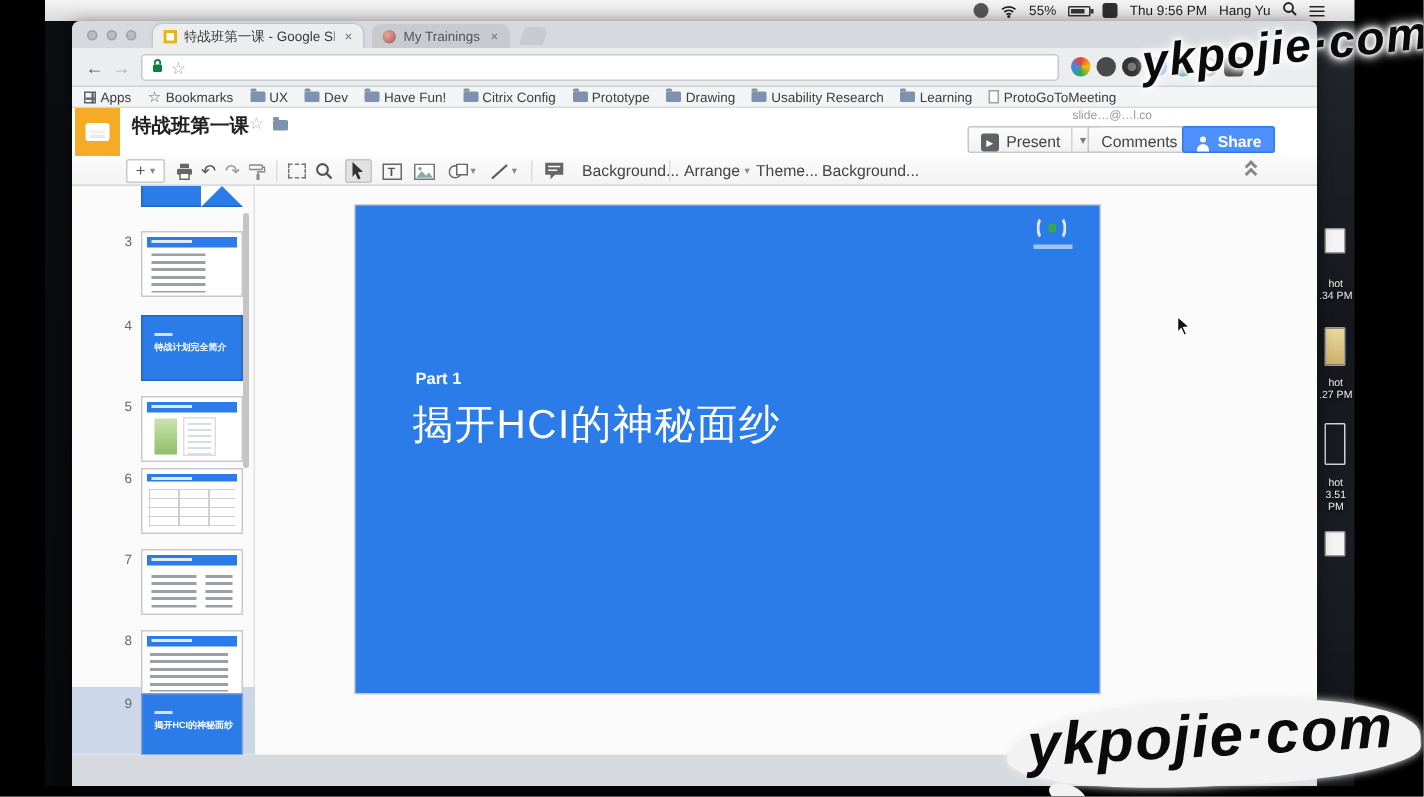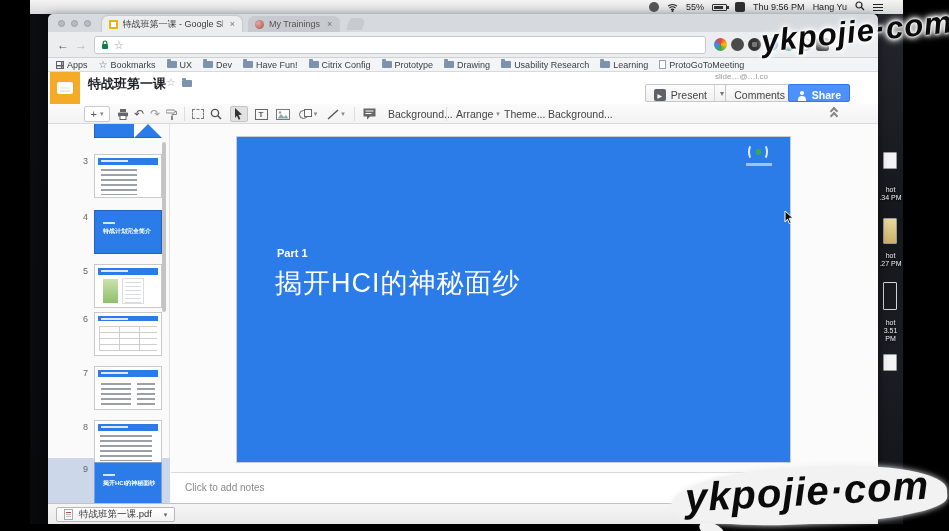--- a/index.html
+++ b/index.html
@@ -104,21 +104,21 @@
   .tbl{position:absolute;left:4px;right:4px;top:13px;bottom:4px;background:repeating-linear-gradient(to bottom,#cfcfcf 0 1px,transparent 1px 6px),repeating-linear-gradient(90deg,#cfcfcf 0 1px,transparent 1px 20px)}
   .img5a{position:absolute;left:8px;top:14px;width:15px;height:24px;background:linear-gradient(#cbe3ae,#8fbf6a)}
   .img5b{position:absolute;left:27px;top:13px;width:22px;height:26px;background:#fff;border:1px solid #ddd}
   .img5b i{display:block;height:100%;background:repeating-linear-gradient(to bottom,#d7dde2 0 1px,transparent 1px 4px);margin:3px 2px}
   .thpart{position:absolute;left:46px;top:-16px;width:68px;height:30px;background:#2b7ce9;border:1px solid #2464bd}
   .thpart::after{content:"";position:absolute;right:-1px;bottom:-1px;border-style:solid;border-width:0 14px 14px 0;border-color:transparent #fafafa transparent transparent}
   .thpart::before{content:"";position:absolute;right:13px;bottom:-1px;border-style:solid;border-width:14px 14px 0 0;border-color:#fff transparent transparent transparent}
   .fscroll{position:absolute;left:114px;top:18px;width:4px;height:170px;background:#c4c4c4;border-radius:2px}
 
   .canvas{position:absolute;left:123px;top:0;right:0;height:100%;background:#fbfbfc}
-  .slide{position:absolute;left:66px;top:13px;width:553px;height:325px;background:#2b7ce9;box-shadow:0 0 0 1px rgba(0,0,0,.18)}
+  .slide{position:absolute;left:66px;top:13px;width:496px;height:325px;background:#2b7ce9;box-shadow:0 0 0 1px rgba(0,0,0,.18)}
   .kicker{position:absolute;left:40px;top:110px;font-size:11px;font-weight:bold;color:#fff}
   .stitle{position:absolute;left:38px;top:128px;font-size:27px;color:#fff;font-weight:500;letter-spacing:1px}
   .brand{position:absolute;right:12px;top:7px;width:34px;height:26px}
   .bL,.bR{position:absolute;top:0;width:9px;height:16px;border:2.5px solid transparent;border-radius:50%}
   .bL{left:4px;border-left-color:#dfe9f8}
   .bR{left:15px;border-right-color:#dfe9f8}
   .bdot{position:absolute;left:12px;top:5px;width:5px;height:6px;background:#34a853;border-radius:1px}
   .bline{position:absolute;left:2px;top:19px;width:26px;height:2.5px;background:rgba(255,255,255,.55)}
   .cursor{position:absolute;left:547px;top:73px}
 
@@ -449,30 +449,20 @@
               <span class="bline"></span>
           </div>
           <div class="kicker">Part 1</div>
           <div class="stitle">揭开HCI的神秘面纱</div>
           <span class="cursor"><svg width="11" height="14" viewBox="0 0 11 14">
                 <path d="M1 1l8 7-3.8.4 2 4.4-1.8.8-2-4.4L1 12z" fill="#111" stroke="#fff" stroke-width="1"></path>
               </svg></span>
         </div>
       </div>
 
-      <div class="notesbar">
-        <span class="notesph">Click to add notes</span>
-      </div>
-    </div>
-
-    <div class="shelf">
-      <div class="dlbtn">
-        <span class="pdfico"></span>
-        <span>特战班第一课.pdf</span>
-        <span class="dlcaret">▾</span>
-      </div>
-    </div>
+    </div>
+
   </div>
 
   <div class="wm wm-top">ykpojie·com</div>
   <div class="wm wm-bot"><span>ykpojie·com</span></div>
 
 </div>
 
 </body></html>

